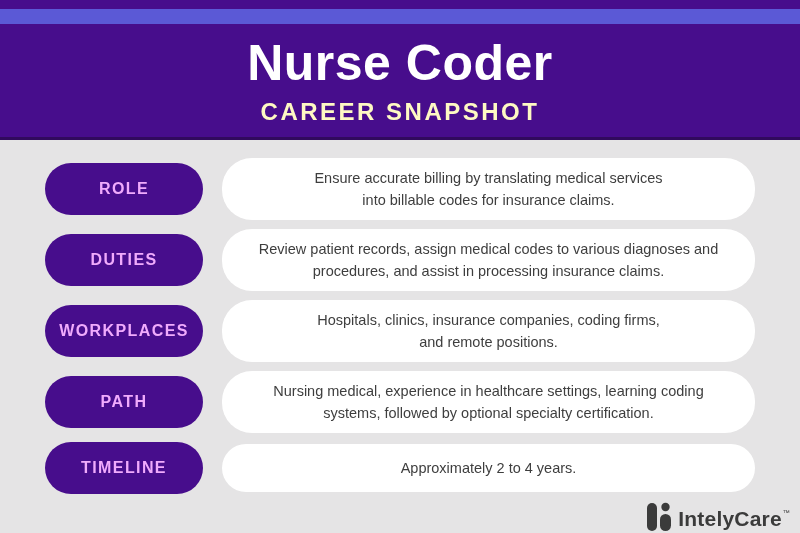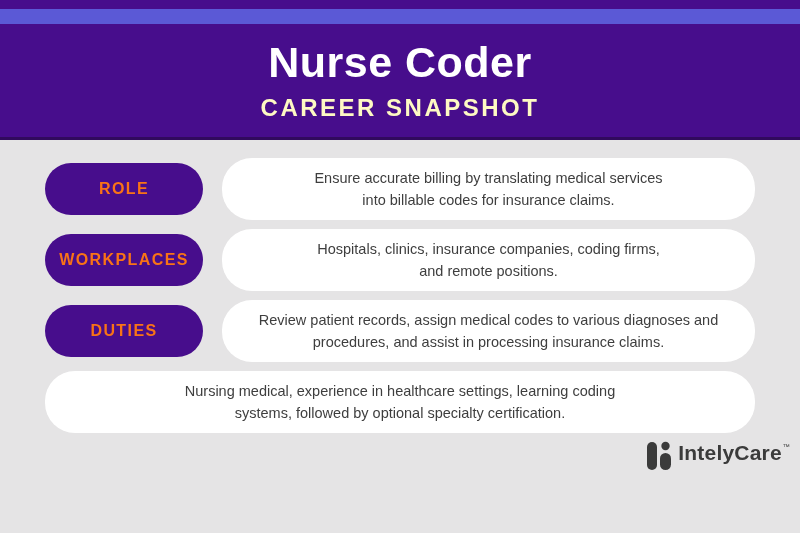--- a/index.html
+++ b/index.html
@@ -32,21 +32,21 @@
     background: #470d8c;
     border-bottom: 3px solid #310a5e;
     display: flex;
     flex-direction: column;
     align-items: center;
     justify-content: center;
     flex: 0 0 auto;
   }
   .title {
     color: #ffffff;
-    font-size: 43px;
+    font-size: 50px;
     font-weight: 800;
     letter-spacing: 0.5px;
     line-height: 1.1;
   }
   .subtitle {
     color: #fef9c3;
     font-size: 24px;
     font-weight: 700;
     letter-spacing: 2.5px;
     margin-top: 7px;
@@ -63,21 +63,21 @@
     gap: 19px;
   }
   .pill {
     flex: 0 0 158px;
     height: 52px;
     background: #470d8c;
     border-radius: 28px;
     display: flex;
     align-items: center;
     justify-content: center;
-    color: #f97316;
+    color: #f0abfc;
     font-size: 16px;
     font-weight: 700;
     letter-spacing: 1.4px;
   }
   .card {
     flex: 1 1 auto;
     min-height: 62px;
     background: #ffffff;
     border-radius: 30px;
     display: flex;
@@ -93,21 +93,21 @@
     white-space: pre-line;
   }
   .row-timeline .card {
     min-height: 48px;
   }
   .footer {
     margin-top: 8px;
     margin-right: 10px;
     align-self: flex-end;
     display: flex;
-    align-items: flex-start;
+    align-items: flex-end;
     gap: 6px;
     margin-left: 20px;
   }
   .logo-mark {
     display: block;
   }
   .brand {
     color: #3b3b3b;
     font-size: 21px;
     font-weight: 600;
@@ -138,36 +138,41 @@
 
   <div class="rows">
 
     <div class="row">
       <div class="pill">ROLE</div>
       <div class="card">Ensure accurate billing by translating medical services
 into billable codes for insurance claims.</div>
     </div>
 
     <div class="row">
+      <div class="pill">DUTIES</div>
+      <div class="card">Review patient records, assign medical codes to various diagnoses and
+procedures, and assist in processing insurance claims.</div>
+    </div>
+
+    <div class="row">
       <div class="pill">WORKPLACES</div>
       <div class="card">Hospitals, clinics, insurance companies, coding firms,
 and remote positions.</div>
     </div>
 
     <div class="row">
-      <div class="pill">DUTIES</div>
-      <div class="card">Review patient records, assign medical codes to various diagnoses and
-procedures, and assist in processing insurance claims.</div>
-    </div>
-
-    <div class="row">
+      <div class="pill">PATH</div>
       <div class="card">Nursing medical, experience in healthcare settings, learning coding
 systems, followed by optional specialty certification.</div>
     </div>
 
+    <div class="row row-timeline">
+      <div class="pill">TIMELINE</div>
+      <div class="card">Approximately 2 to 4 years.</div>
+    </div>
 
   </div>
 
   <div class="footer">
     <svg class="logo-mark" width="25" height="29" viewBox="0 0 25 29" xmlns="http://www.w3.org/2000/svg">
       <rect x="0" y="1" width="10" height="28" rx="5" fill="#3b3b3b"></rect>
       <circle cx="18.5" cy="5" r="4.2" fill="#3b3b3b"></circle>
       <rect x="13" y="12" width="11" height="17" rx="5.5" fill="#3b3b3b"></rect>
     </svg>
     <div class="brand">

